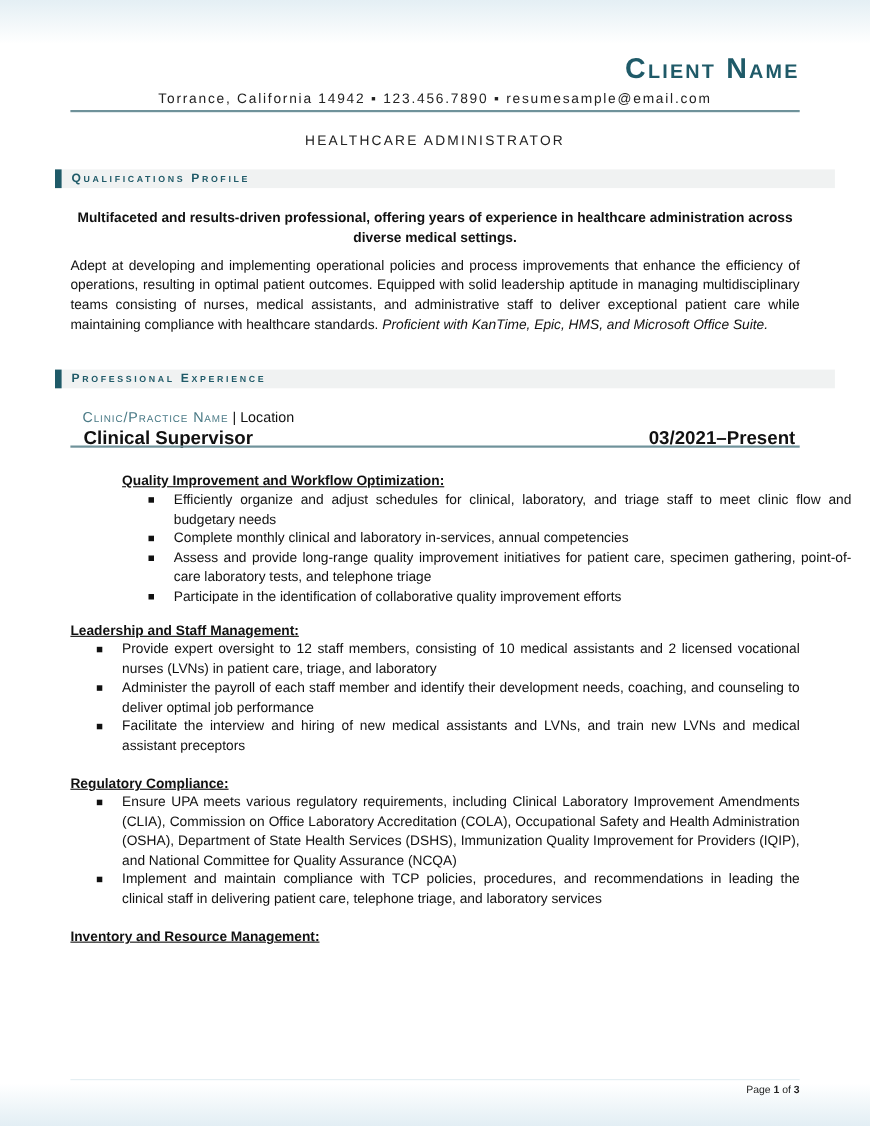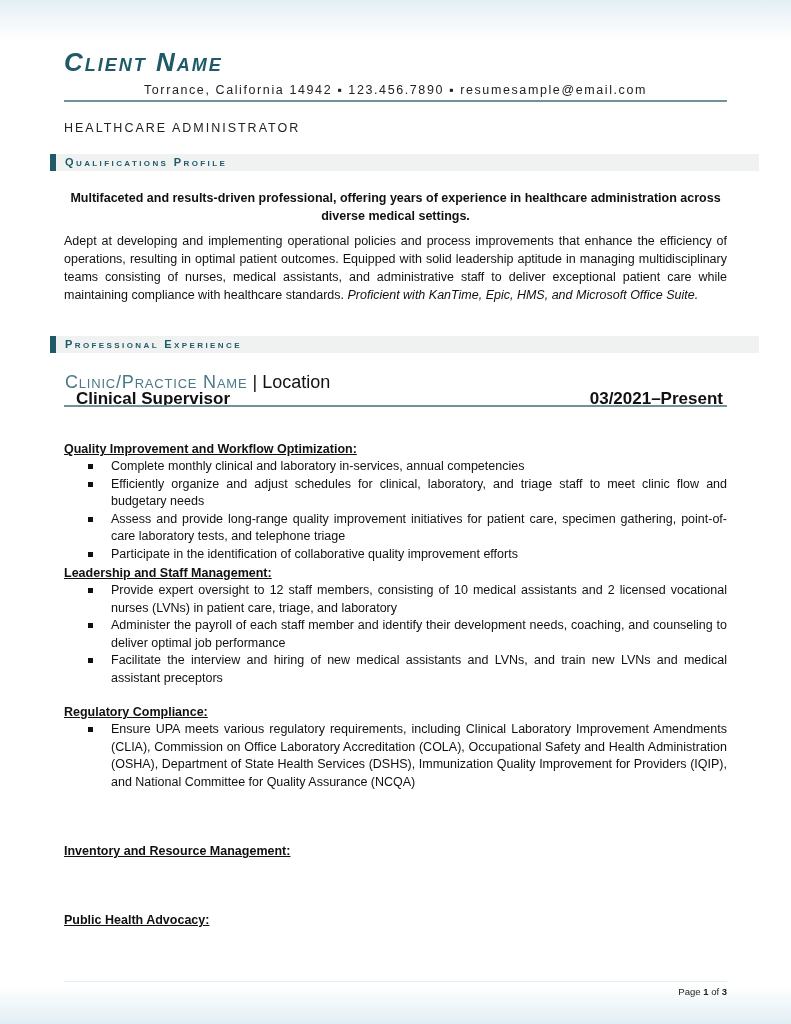--- a/index.html
+++ b/index.html
@@ -3,51 +3,51 @@
 <meta charset="utf-8">
 <style>
   html, body { margin:0; padding:0; }
   body {
     width:791px; height:1024px; overflow:hidden; position:relative;
     background: linear-gradient(to bottom, #e4eff4 0px, #ffffff 40px, #ffffff 985px, #e2eef4 1024px);
     font-family: "Liberation Sans", sans-serif; color:#111;
   }
   .page { position:absolute; left:64px; top:0; width:663px; }
   .name {
-    position:absolute; top:47px; left:0; width:663px; text-align:left;
-    font-size:26px; font-weight:bold; color:#1f5a68; letter-spacing:2px; font-variant: small-caps; font-style: italic;
+    position:absolute; top:47px; left:0; width:663px; text-align:right;
+    font-size:26px; font-weight:bold; color:#1f5a68; letter-spacing:2px; font-variant: small-caps;
   }
   .contact {
     position:absolute; top:83px; left:0; width:663px; text-align:center;
     font-size:12.5px; letter-spacing:1.6px; color:#222;
   }
   .rule-top { position:absolute; top:100px; left:0; width:663px; height:2px; background:#6f929a; }
   .title {
-    position:absolute; top:121px; left:0; width:663px; 
+    position:absolute; top:121px; left:0; width:663px; text-align:center;
     font-size:12.5px; letter-spacing:2px; color:#222;
   }
   .sec {
     position:absolute; left:-14px; width:677px; height:17px; background:#f0f2f2;padding-left:32px;
   }
   .sec .bar { position:absolute; left:0; top:0; width:6px; height:17px; background:#1f5a68; }
   .sec .lbl {
     position:absolute; left:15px; top:2px; font-size:11px; font-weight:bold; color:#1f5a68;
     letter-spacing:2.4px; font-variant: small-caps;
   }
   .summary-bold {
     position:absolute; top:189px; left:0; width:663px; text-align:center;
     font-size:12.5px; font-weight:bold; line-height:18px;
   }
   .summary {
     position:absolute; top:232px; left:0; width:663px; text-align:justify;
     font-size:12.5px; line-height:18px;
   }
   .summary i { font-style:italic; }
   .employer {
-    position:absolute; top:372px; left:1px; font-size:18px;
+    position:absolute; top:372px; left:11px; font-size:13px;
   }
   .employer .emp-name { color:#4a7a86; letter-spacing:0.8px; font-variant: small-caps; }
   .role-row {
     position:absolute; top:389px; left:12px; width:651px; font-size:17px; font-weight:bold;
   }
   .role-row .dates { position:absolute; right:4px; top:0; }
   .rule-role { position:absolute; top:405px; left:0; width:663px; height:2px; background:#6f929a; }
   .group { position:absolute; left:0; width:663px; }
   .group h4 {
     margin:0; font-size:12.5px; font-weight:bold; text-decoration:underline; line-height:17px;
@@ -91,52 +91,52 @@
 
   <div class="employer">
     <span class="emp-name">Clinic/Practice Name</span><span> | </span><span>Location</span>
   </div>
   <div class="role-row">
     <span>Clinical Supervisor</span>
     <span class="dates">03/2021–Present</span>
   </div>
   <div class="rule-role"></div>
 
-  <div class="group" style="top:441px;">
+  <div class="group" style="top:429px;margin-left:47px;">
     <h4>Quality Improvement and Workflow Optimization:</h4>
     <ul>
+      <li><span class="b"></span><span>Efficiently organize and adjust schedules for clinical, laboratory, and triage staff to meet clinic flow and budgetary needs</span></li>
       <li><span class="b"></span><span>Complete monthly clinical and laboratory in-services, annual competencies</span></li>
-      <li><span class="b"></span><span>Efficiently organize and adjust schedules for clinical, laboratory, and triage staff to meet clinic flow and budgetary needs</span></li>
       <li><span class="b"></span><span>Assess and provide long-range quality improvement initiatives for patient care, specimen gathering, point-of-care laboratory tests, and telephone triage</span></li>
       <li><span class="b"></span><span>Participate in the identification of collaborative quality improvement efforts</span></li>
     </ul>
   </div>
 
   <div class="group" style="top:565px;">
     <h4>Leadership and Staff Management:</h4>
     <ul>
       <li><span class="b"></span><span>Provide expert oversight to 12 staff members, consisting of 10 medical assistants and 2 licensed vocational nurses (LVNs) in patient care, triage, and laboratory</span></li>
       <li><span class="b"></span><span>Administer the payroll of each staff member and identify their development needs, coaching, and counseling to deliver optimal job performance</span></li>
       <li><span class="b"></span><span>Facilitate the interview and hiring of new medical assistants and LVNs, and train new LVNs and medical assistant preceptors</span></li>
     </ul>
   </div>
 
   <div class="group" style="top:704px;">
     <h4>Regulatory Compliance:</h4>
     <ul>
       <li><span class="b"></span><span>Ensure UPA meets various regulatory requirements, including Clinical Laboratory Improvement Amendments (CLIA), Commission on Office Laboratory Accreditation (COLA), Occupational Safety and Health Administration (OSHA), Department of State Health Services (DSHS), Immunization Quality Improvement for Providers (IQIP), and National Committee for Quality Assurance (NCQA)</span></li>
+      <li><span class="b"></span><span>Implement and maintain compliance with TCP policies, procedures, and recommendations in leading the clinical staff in delivering patient care, telephone triage, and laboratory services</span></li>
     </ul>
   </div>
 
   <div class="group" style="top:843px;">
     <h4>Inventory and Resource Management:</h4>
   </div>
 
   <div class="group" style="top:912px;">
-    <h4>Public Health Advocacy:</h4>
   </div>
 
   <div class="footer-rule"></div>
   <div class="footer">
     <span>Page</span>
     <b>1</b>
     <span>of</span>
     <b>3</b>
   </div>
 </div>

